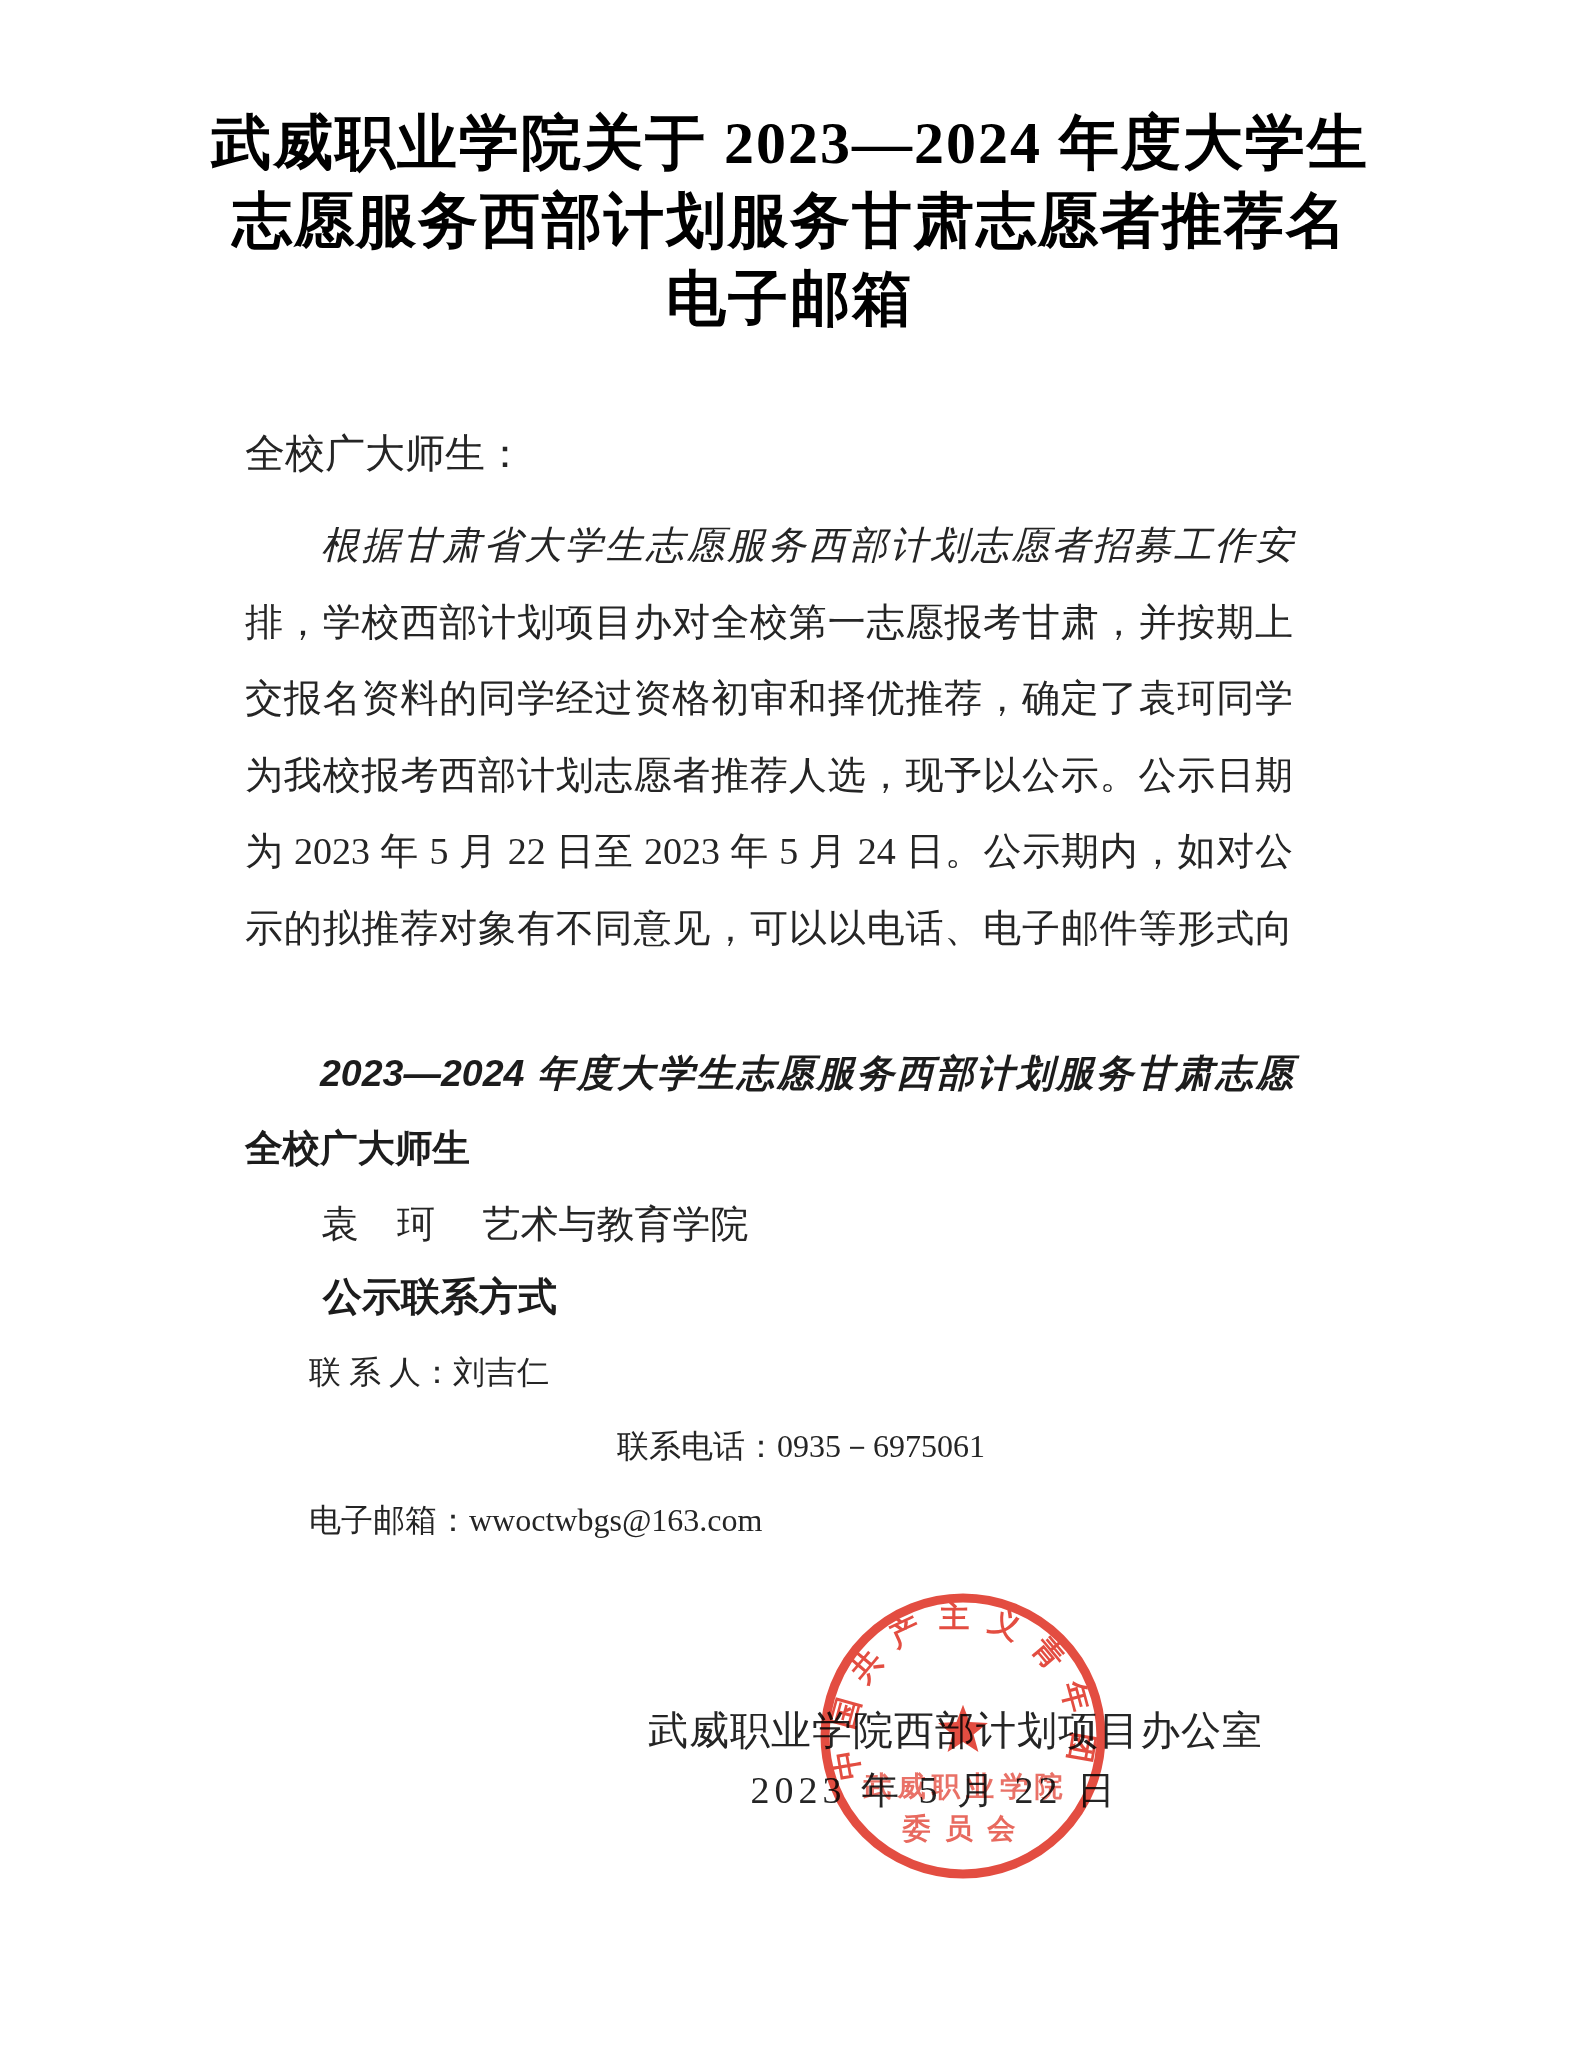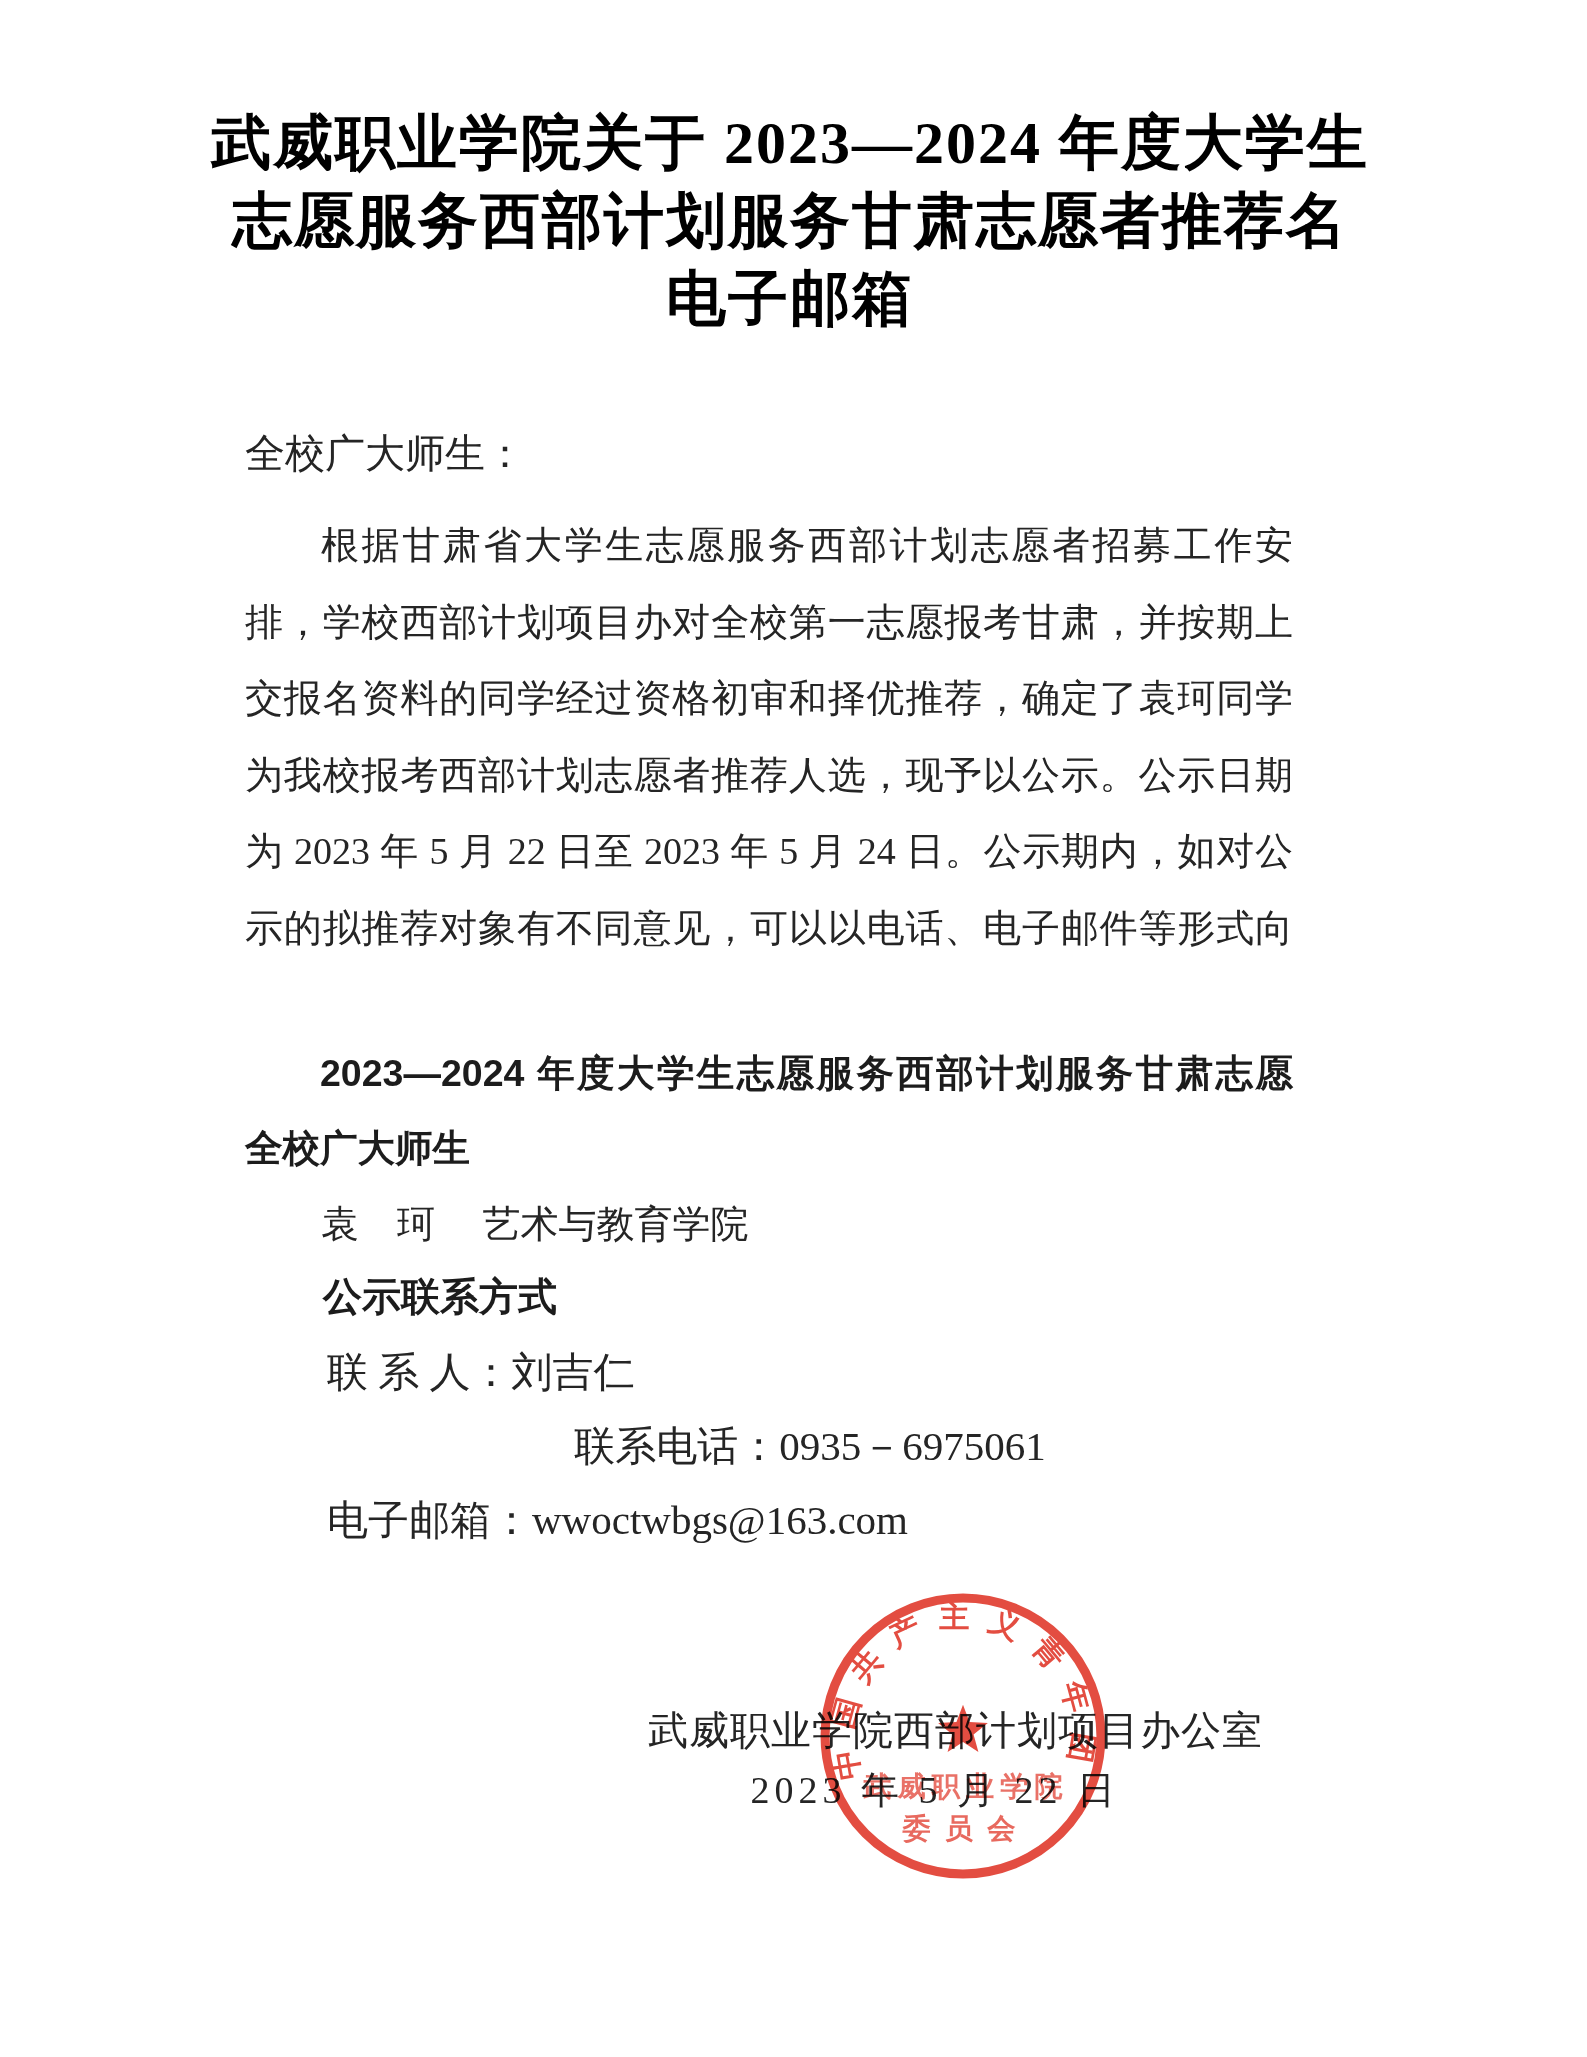--- a/index.html
+++ b/index.html
@@ -44,21 +44,21 @@
   .body-block {
     top: 507px;
     font-size: 38px;
     line-height: 76.5px;
     color: #252525;
   }
   .jline {
     text-align: justify;
     text-align-last: justify;
   }
-  .indent { text-indent: 2em; }
+  .indent { text-indent: 2em; font-style: italic; }
   .plain { text-align: left; text-align-last: left; }
   .heading-block {
     top: 1036px;
     font-size: 37.5px;
     line-height: 75px;
     font-family: "Liberation Sans", "DejaVu Sans", sans-serif;
     font-weight: 700;
     color: #1c1c1c;
   }
   .line-recommendee {
@@ -71,21 +71,21 @@
   .contact-heading {
     top: 1259px;
     font-size: 39px;
     line-height: 76px;
     text-indent: 2em;
     font-family: "Liberation Sans", "DejaVu Sans", sans-serif;
     font-weight: 700;
     color: #1c1c1c;
   }
   .contact-line {
-    font-size: 41px;
+    font-size: 32px;
     line-height: 76px;
     text-indent: 2em;
     color: #252525;
   }
   .contact-person { top: 1334px; }
   .contact-phone  { top: 1408px; text-align: center; }
   .contact-email  { top: 1482px; }
   
   .signature {
     position: absolute;

